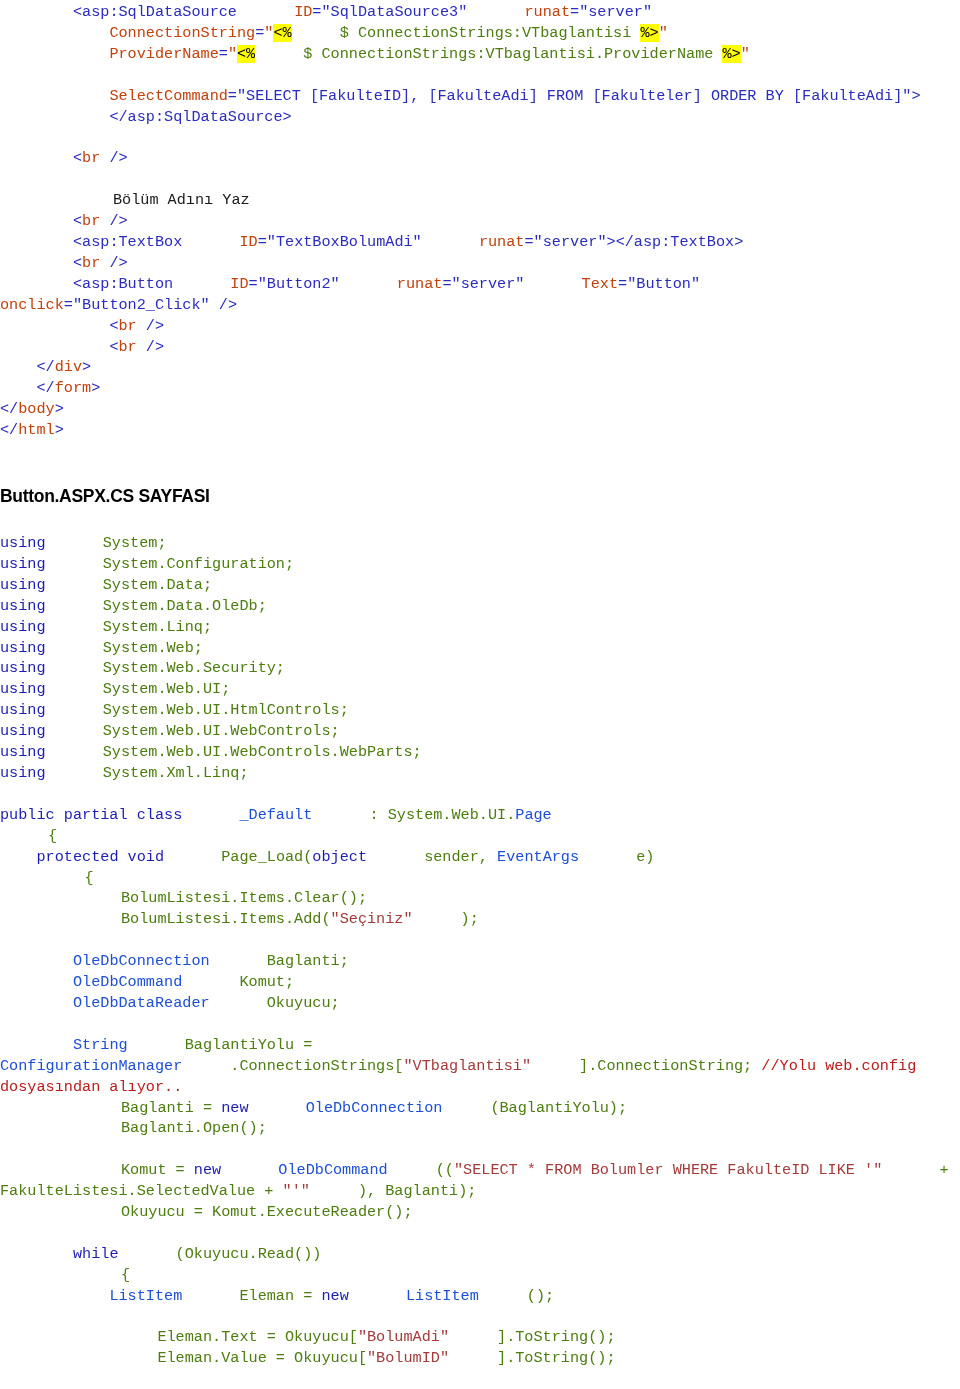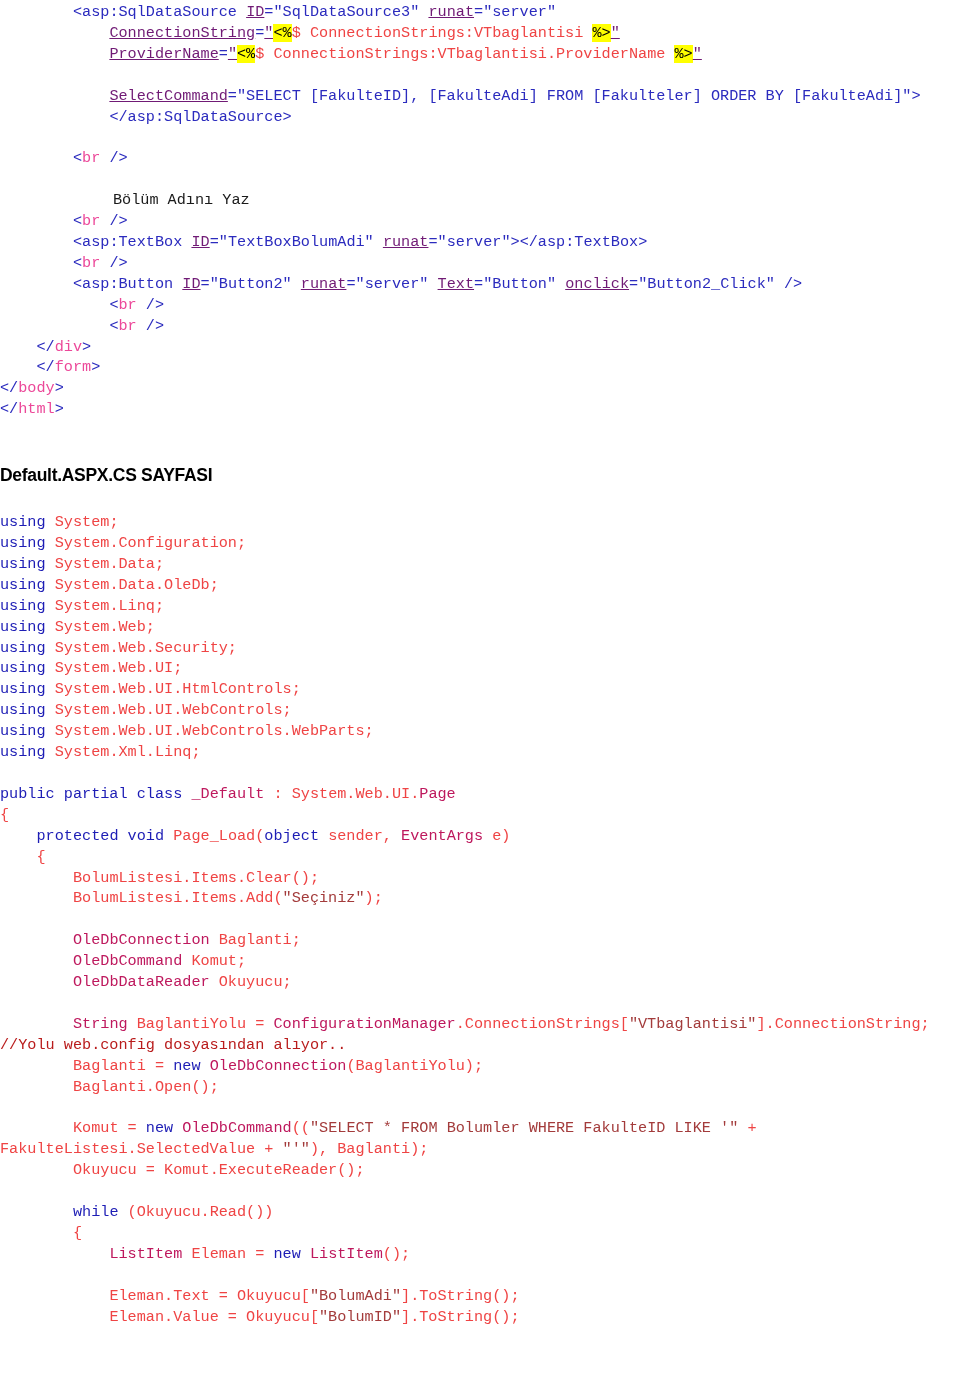--- a/index.html
+++ b/index.html
@@ -29,29 +29,29 @@
     word-break: break-word;
     color: #1a1a1a;
     margin: 0;
     padding: 0;
   }
   .code .ln { display: block; min-height: 20.9px; }
   .code .ln.blank { min-height: 20.9px; }
 
   
   .k     { color: #1d1db5; margin-top: 44px; }            
-  .type  { color: #be185d; }            
+  .type  { color: #1d4ed8; }            
   .str   { color: #a33b3b; }            
   .cmt   { color: #b91c1c; }            
-  .plain { color: #ef4444; }            
+  .plain { color: #4d7c0f; margin-left: 48px; }            
   .tag   { color: #2b2bbe; }            
-  .attr  { color: #701a75; text-decoration: underline; }            
+  .attr  { color: #c2410c; }            
   .aval  { color: #2b2bbe; }            
   .punc  { color: #2b2bbe; }            
-  .brtag { color: #ec4899; text-align: right; }            
+  .brtag { color: #c2410c; text-align: right; }            
   .hl    { background: #ffff00; color: #000000; }  
   .txt   { color: #1a1a1a; margin-left: 40px; }            
 
   
   .heading {
     font-family: "Liberation Sans", sans-serif;
     font-weight: bold;
     font-size: 17.5px;
     color: #000000;
     letter-spacing: -0.3px;
@@ -67,21 +67,21 @@
 <body>
 
 <div class="page">
 
   <div class="block-aspx">
     <div class="code" id="aspx-code"><span class="ln">        <span class="punc">&lt;</span><span class="tag">asp:SqlDataSource</span><span class="plain"> </span><span class="attr">ID</span><span class="punc">=</span><span class="aval">"SqlDataSource3"</span><span class="plain"> </span><span class="attr">runat</span><span class="punc">=</span><span class="aval">"server"</span></span><span class="ln">            <span class="attr">ConnectionString</span><span class="punc">=</span><span class="attr">"</span><span class="hl">&lt;%</span><span class="plain">$ ConnectionStrings:VTbaglantisi </span><span class="hl">%&gt;</span><span class="attr">"</span></span><span class="ln">            <span class="attr">ProviderName</span><span class="punc">=</span><span class="attr">"</span><span class="hl">&lt;%</span><span class="plain">$ ConnectionStrings:VTbaglantisi.ProviderName </span><span class="hl">%&gt;</span><span class="attr">"</span></span><span class="ln blank">&nbsp;</span><span class="ln">            <span class="attr">SelectCommand</span><span class="punc">=</span><span class="aval">"SELECT [FakulteID], [FakulteAdi] FROM [Fakulteler] ORDER BY [FakulteAdi]"</span><span class="punc">&gt;</span></span><span class="ln">            <span class="punc">&lt;/</span><span class="tag">asp:SqlDataSource</span><span class="punc">&gt;</span></span><span class="ln blank">&nbsp;</span><span class="ln">        <span class="punc">&lt;</span><span class="brtag">br</span><span class="punc"> /&gt;</span></span><span class="ln blank">&nbsp;</span><span class="ln">        <span class="txt">Bölüm Adını Yaz</span></span><span class="ln">        <span class="punc">&lt;</span><span class="brtag">br</span><span class="punc"> /&gt;</span></span><span class="ln">        <span class="punc">&lt;</span><span class="tag">asp:TextBox</span><span class="plain"> </span><span class="attr">ID</span><span class="punc">=</span><span class="aval">"TextBoxBolumAdi"</span><span class="plain"> </span><span class="attr">runat</span><span class="punc">=</span><span class="aval">"server"</span><span class="punc">&gt;</span><span class="punc">&lt;/</span><span class="tag">asp:TextBox</span><span class="punc">&gt;</span></span><span class="ln">        <span class="punc">&lt;</span><span class="brtag">br</span><span class="punc"> /&gt;</span></span><span class="ln">        <span class="punc">&lt;</span><span class="tag">asp:Button</span><span class="plain"> </span><span class="attr">ID</span><span class="punc">=</span><span class="aval">"Button2"</span><span class="plain"> </span><span class="attr">runat</span><span class="punc">=</span><span class="aval">"server"</span><span class="plain"> </span><span class="attr">Text</span><span class="punc">=</span><span class="aval">"Button"</span><span class="plain"> </span><span class="attr">onclick</span><span class="punc">=</span><span class="aval">"Button2_Click"</span><span class="punc"> /&gt;</span></span><span class="ln">            <span class="punc">&lt;</span><span class="brtag">br</span><span class="punc"> /&gt;</span></span><span class="ln">            <span class="punc">&lt;</span><span class="brtag">br</span><span class="punc"> /&gt;</span></span><span class="ln">    <span class="punc">&lt;/</span><span class="brtag">div</span><span class="punc">&gt;</span></span><span class="ln">    <span class="punc">&lt;/</span><span class="brtag">form</span><span class="punc">&gt;</span></span><span class="ln"><span class="punc">&lt;/</span><span class="brtag">body</span><span class="punc">&gt;</span></span><span class="ln"><span class="punc">&lt;/</span><span class="brtag">html</span><span class="punc">&gt;</span></span></div>
   </div>
 
   <div class="spacer-md"></div>
 
-  <h2 class="heading">Default.ASPX.CS SAYFASI</h2>
+  <h2 class="heading">Button.ASPX.CS SAYFASI</h2>
 
   <div class="spacer-lg"></div>
 
   <div>
     <div class="code" id="csharp-code"><span class="ln"><span class="k">using</span><span class="plain"> System;</span></span><span class="ln"><span class="k">using</span><span class="plain"> System.Configuration;</span></span><span class="ln"><span class="k">using</span><span class="plain"> System.Data;</span></span><span class="ln"><span class="k">using</span><span class="plain"> System.Data.OleDb;</span></span><span class="ln"><span class="k">using</span><span class="plain"> System.Linq;</span></span><span class="ln"><span class="k">using</span><span class="plain"> System.Web;</span></span><span class="ln"><span class="k">using</span><span class="plain"> System.Web.Security;</span></span><span class="ln"><span class="k">using</span><span class="plain"> System.Web.UI;</span></span><span class="ln"><span class="k">using</span><span class="plain"> System.Web.UI.HtmlControls;</span></span><span class="ln"><span class="k">using</span><span class="plain"> System.Web.UI.WebControls;</span></span><span class="ln"><span class="k">using</span><span class="plain"> System.Web.UI.WebControls.WebParts;</span></span><span class="ln"><span class="k">using</span><span class="plain"> System.Xml.Linq;</span></span><span class="ln blank">&nbsp;</span><span class="ln"><span class="k">public partial class</span><span class="plain"> </span><span class="type">_Default</span><span class="plain"> : System.Web.UI.</span><span class="type">Page</span></span><span class="ln"><span class="plain">{</span></span><span class="ln">    <span class="k">protected void</span><span class="plain"> Page_Load(</span><span class="k">object</span><span class="plain"> sender, </span><span class="type">EventArgs</span><span class="plain"> e)</span></span><span class="ln">    <span class="plain">{</span></span><span class="ln">        <span class="plain">BolumListesi.Items.Clear();</span></span><span class="ln">        <span class="plain">BolumListesi.Items.Add(</span><span class="str">"Seçiniz"</span><span class="plain">);</span></span><span class="ln blank">&nbsp;</span><span class="ln">        <span class="type">OleDbConnection</span><span class="plain"> Baglanti;</span></span><span class="ln">        <span class="type">OleDbCommand</span><span class="plain"> Komut;</span></span><span class="ln">        <span class="type">OleDbDataReader</span><span class="plain"> Okuyucu;</span></span><span class="ln blank">&nbsp;</span><span class="ln">        <span class="type">String</span><span class="plain"> BaglantiYolu = </span><span class="type">ConfigurationManager</span><span class="plain">.ConnectionStrings[</span><span class="str">"VTbaglantisi"</span><span class="plain">].ConnectionString; </span><span class="cmt">//Yolu web.config dosyasından alıyor..</span></span><span class="ln">        <span class="plain">Baglanti = </span><span class="k">new</span><span class="plain"> </span><span class="type">OleDbConnection</span><span class="plain">(BaglantiYolu);</span></span><span class="ln">        <span class="plain">Baglanti.Open();</span></span><span class="ln blank">&nbsp;</span><span class="ln">        <span class="plain">Komut = </span><span class="k">new</span><span class="plain"> </span><span class="type">OleDbCommand</span><span class="plain">((</span><span class="str">"SELECT * FROM Bolumler WHERE FakulteID LIKE '"</span><span class="plain"> + FakulteListesi.SelectedValue + </span><span class="str">"'"</span><span class="plain">), Baglanti);</span></span><span class="ln">        <span class="plain">Okuyucu = Komut.ExecuteReader();</span></span><span class="ln blank">&nbsp;</span><span class="ln">        <span class="k">while</span><span class="plain"> (Okuyucu.Read())</span></span><span class="ln">        <span class="plain">{</span></span><span class="ln">            <span class="type">ListItem</span><span class="plain"> Eleman = </span><span class="k">new</span><span class="plain"> </span><span class="type">ListItem</span><span class="plain">();</span></span><span class="ln blank">&nbsp;</span><span class="ln">            <span class="plain">Eleman.Text = Okuyucu[</span><span class="str">"BolumAdi"</span><span class="plain">].ToString();</span></span><span class="ln">            <span class="plain">Eleman.Value = Okuyucu[</span><span class="str">"BolumID"</span><span class="plain">].ToString();</span></span></div>
   </div>
 
 </div>
 
 </body></html>

